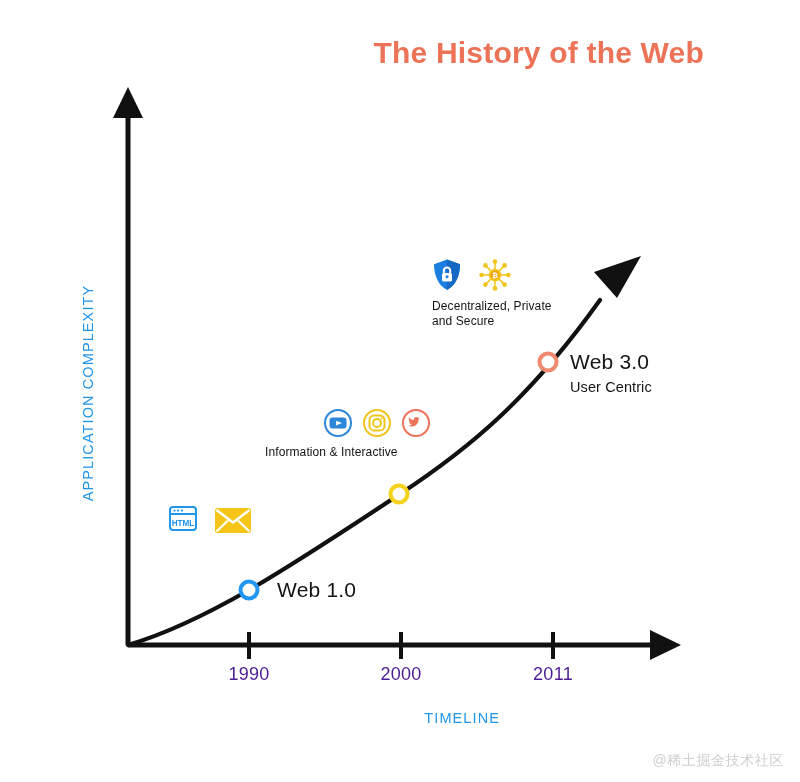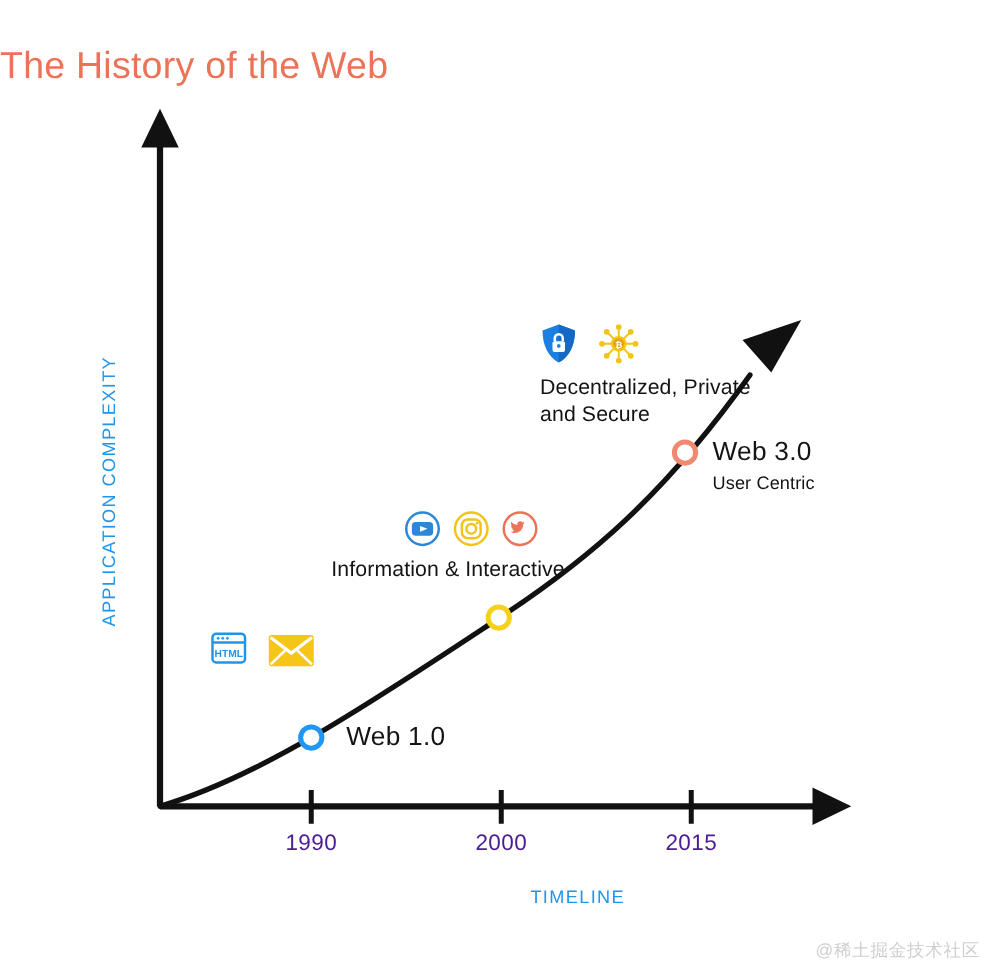--- a/index.html
+++ b/index.html
@@ -18,23 +18,23 @@
     background: #ffffff;
     overflow: hidden;
   }
 
   
   .chart-title {
     position: absolute;
     left: 0;
     top: 36px;
     width: 704px;
-    text-align: left;
+    text-align: right;
     font-size: 30px;
-    font-weight: 400;
+    font-weight: 700;
     letter-spacing: 0.2px;
     color: #ec7358;
     white-space: nowrap;
   }
 
   
   #canvas {
     position: absolute;
     left: 0;
     top: 0;
@@ -101,21 +101,21 @@
   .annotation {
     position: absolute;
   }
   .annotation-icons {
     display: flex;
     align-items: flex-end;
     gap: 14px;
     height: 40px;
   }
   .annotation-text {
-    font-size: 17px;
+    font-size: 12px;
     color: #141414;
     line-height: 1.28;
     letter-spacing: 0.1px;
     margin-top: 7px;
     white-space: pre-line;
   }
   .icon {
     display: block;
     line-height: 0;
   }
@@ -162,21 +162,21 @@
     <circle cx="399" cy="494" r="8.5" fill="#ffffff" stroke="#f5d119" stroke-width="4"></circle>
     <circle cx="548" cy="362" r="8.5" fill="#ffffff" stroke="#ef8a70" stroke-width="4"></circle>
   </svg>
 
   <div class="axis-title y-axis-title">APPLICATION COMPLEXITY</div>
 
   <div class="axis-title x-axis-title">TIMELINE</div>
 
   <div class="tick-label" style="left:249px">1990</div>
   <div class="tick-label" style="left:401px">2000</div>
-  <div class="tick-label" style="left:553px">2015</div>
+  <div class="tick-label" style="left:553px">2011</div>
 
   <div class="annotation" style="left:166px; top:495px;">
     <div class="annotation-icons">
 
       <span class="icon">
         <svg width="34" height="34" viewBox="0 0 34 34">
           <rect x="4" y="6" width="26" height="23" rx="3" fill="#ffffff" stroke="#2196e8" stroke-width="2"></rect>
           <line x1="4" y1="13" x2="30" y2="13" stroke="#2196e8" stroke-width="2"></line>
           <circle cx="8.5" cy="9.6" r="1.1" fill="#2196e8"></circle>
           <circle cx="12.2" cy="9.6" r="1.1" fill="#2196e8"></circle>

